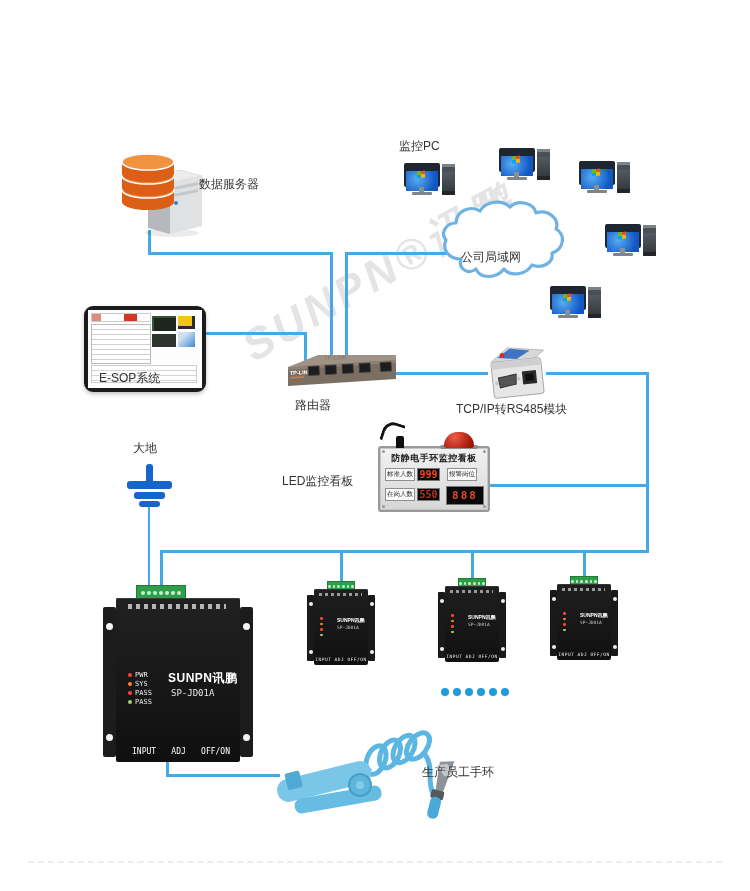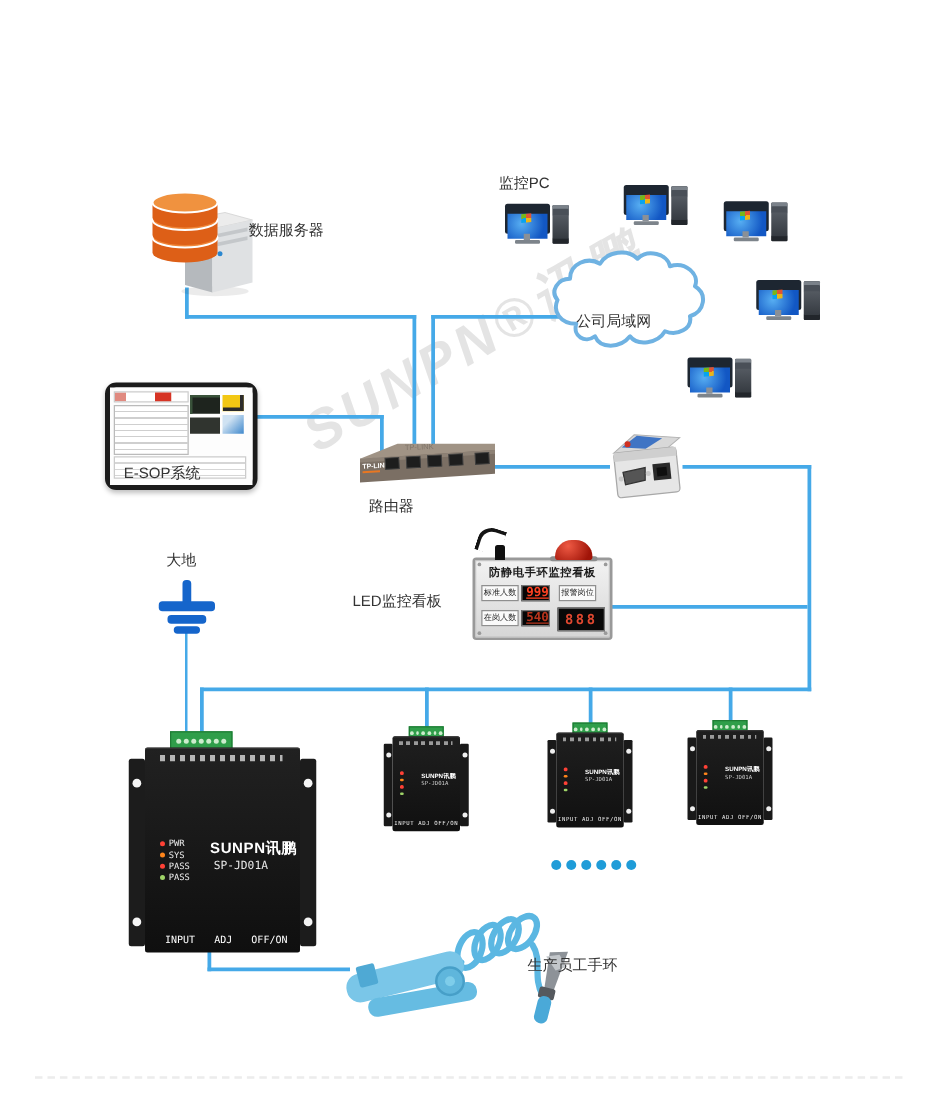--- a/index.html
+++ b/index.html
@@ -51,22 +51,22 @@
       box-shadow:inset 0 0 0 1px #c6c6c6;box-sizing:border-box;}
   .lb-dome{position:absolute;left:64px;top:-16px;width:30px;height:16px;
       background:radial-gradient(circle at 35% 30%,#ef5a44,#a01408 80%);border-radius:15px 15px 3px 3px;}
   .lb-dome-base{position:absolute;left:60px;top:-3px;width:38px;height:4px;background:#8d8d8d;border-radius:2px;}
   .lb-cable{position:absolute;left:16px;top:-12px;width:8px;height:12px;background:#101010;border-radius:2px 2px 0 0;}
   .lb-cord{position:absolute;left:2px;top:-26px;width:18px;height:18px;border:0;border-left:3px solid #141414;
       border-top:3px solid #141414;border-radius:12px 0 0 0;transform:rotate(18deg);}
   .lb-title{margin-top:4px;text-align:center;font-size:9px;font-weight:bold;color:#1a1a1a;letter-spacing:.5px;}
   .lb-row{position:absolute;display:flex;align-items:center;gap:2px;}
   .lb-name{font-size:6.5px;color:#222;border:1px solid #8f8f8f;background:#fafafa;padding:1px 1px;white-space:nowrap;}
-  .lb-val{width:21px;text-align:right;background:#060606;border:1px solid #777;color:#ff4222;
-      font:bold 10px "DejaVu Sans Mono",monospace;text-decoration:underline;}
+  .lb-val{width:21px;text-align:center;background:#060606;border:1px solid #777;color:#ff4222;
+      font:bold 10px "DejaVu Sans Mono",monospace;}
   .lb-val.dim{color:#b8341c;}
   .lb-disp{position:absolute;left:66px;top:38px;width:36px;height:17px;background:#080808;border:1px solid #777;
       color:#e04830;font:bold 11px "DejaVu Sans Mono",monospace;text-align:center;letter-spacing:2px;line-height:17px;}
   .lb-screw{position:absolute;width:3px;height:3px;border-radius:50%;background:#9a9a9a;}
   
   .ctl{position:absolute;left:103px;top:583px;width:150px;height:182px;z-index:3;}
   .ctl-term{position:absolute;left:33px;top:2px;width:50px;height:15px;background:#2f9e4a;
       border:1px solid #1e7c34;box-sizing:border-box;display:flex;gap:2px;align-items:center;justify-content:center;}
   .ctl-term i{width:4px;height:4px;background:#cdeccd;border-radius:50%;}
   .ctl-flange{position:absolute;top:24px;width:13px;height:150px;background:#1c1c1c;border-radius:2px;}
@@ -244,38 +244,39 @@
     <polygon points="15,14 28,6 48,10 34,17" fill="#3f74c4"></polygon>
     <circle cx="20" cy="12" r="2.4" fill="#d03020"></circle>
     <rect x="8" y="18" width="50" height="36" rx="3" fill="#e6e6e6" stroke="#a8a8a8"></rect>
     <rect x="8" y="18" width="50" height="7" fill="#cfcfcf"></rect>
     <polygon points="14,34 32,32 31,42 15,44" fill="#555555" stroke="#333333"></polygon>
     <circle cx="12" cy="39" r="2" fill="#c8c8c8"></circle>
       <circle cx="34" cy="37" r="2" fill="#c8c8c8"></circle>
     <rect x="38" y="30" width="14" height="13" fill="#2a2a2a"></rect>
     <rect x="41" y="33" width="8" height="7" fill="#0f0f0f"></rect>
   </svg>
+  <div class="lbl" style="left:456px;top:401px;">TCP/IP转RS485模块</div>
 
   <div class="lb">
     <div class="lb-cord"></div>
     <div class="lb-cable"></div>
     <div class="lb-dome-base"></div>
     <div class="lb-dome"></div>
     <div class="lb-screw" style="left:2px;top:2px;"></div>
     <div class="lb-screw" style="right:2px;top:2px;"></div>
     <div class="lb-screw" style="left:2px;bottom:2px;"></div>
     <div class="lb-screw" style="right:2px;bottom:2px;"></div>
     <div class="lb-title">防静电手环监控看板</div>
     <div class="lb-row" style="left:5px;top:20px;">
       <span class="lb-name">标准人数</span>
       <span class="lb-val">999</span>
     </div>
     <div class="lb-row" style="left:5px;top:40px;">
       <span class="lb-name">在岗人数</span>
-      <span class="lb-val dim">540</span>
+      <span class="lb-val dim">550</span>
     </div>
     <div class="lb-row" style="left:67px;top:20px;">
       <span class="lb-name">报警岗位</span>
     </div>
     <div class="lb-disp">888</div>
   </div>
   <div class="lbl" style="left:282px;top:473px;text-align:center;">LED监控看板</div>
 
   <div class="lbl" style="left:133px;top:440px;">大地</div>
   <div class="gnd" style="left:146px;top:464px;width:7px;height:20px;"></div>

